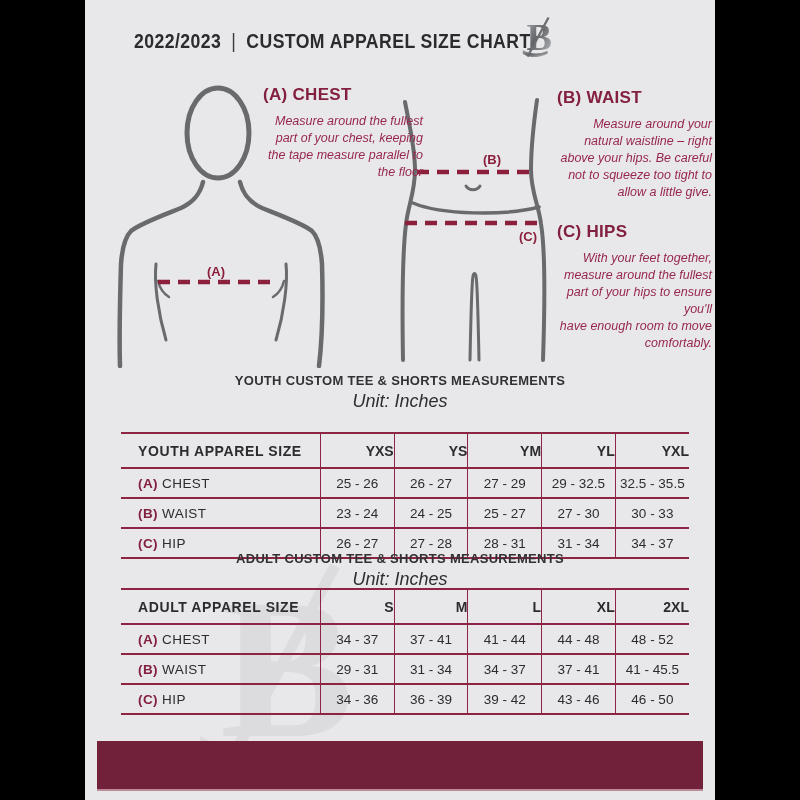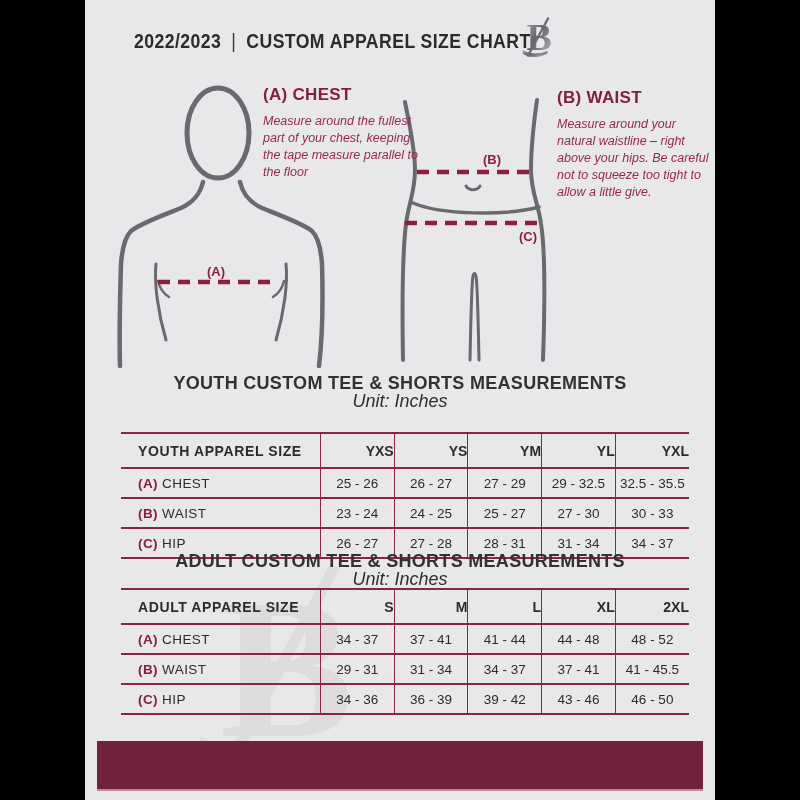--- a/index.html
+++ b/index.html
@@ -15,25 +15,25 @@
   .hdr-title .sep{margin:0 12px;font-weight:normal;color:#3a3a3c;}
   .logo{position:absolute;left:413px;top:15px;}
   .brand{position:absolute;left:461px;top:33px;font-size:15px;font-weight:bold;
          letter-spacing:6.5px;color:#252527;}
 
   
   .fig{position:absolute;}
   .guide{position:absolute;z-index:1;}
   .g-head{font-size:17px;font-weight:bold;color:#831f3f;letter-spacing:.3px;}
   .g-body{margin-top:8px;font-size:12.5px;font-style:italic;color:#97274d;
-          line-height:1.36;white-space:pre-line;}
+          line-height:1.36;white-space:pre-line;text-align:right;}
 
   
   .tbl-title{position:absolute;left:31px;width:568px;text-align:center;z-index:1;
-             font-size:18px;font-weight:bold;color:#323234;letter-spacing:.3px;}
+             font-size:13px;font-weight:bold;color:#323234;letter-spacing:.3px;}
   .tbl-unit{position:absolute;left:31px;width:568px;text-align:center;z-index:1;
             font-size:18px;font-style:italic;color:#2e2e30;}
   table.size-table{position:absolute;left:36px;width:568px;z-index:1;
                    border-collapse:collapse;table-layout:fixed;background:transparent;}
   table.size-table thead tr{border-top:2px solid #8e2443;border-bottom:2px solid #8e2443;}
   table.size-table tbody tr{border-bottom:2px solid #8e2443;}
   table.size-table th, table.size-table td{padding:0;}
   table.size-table th{height:33px;font-size:14px;font-weight:bold;color:#2c2c2e;text-align:right;padding-left:40px;}
   table.size-table td{height:28px;font-size:13.5px;color:#2c2c2e;text-align:center;}
   table.size-table .lblcol{width:182px;text-align:left;padding-left:17px;}
@@ -114,20 +114,25 @@
       <text class="marker" x="99" y="78" text-anchor="middle">(B)</text>
       <line x1="12" y1="137" x2="149" y2="137" stroke="#8b1f3c" stroke-width="4.5" stroke-dasharray="12 8"></line>
       <text class="marker" x="135" y="155" text-anchor="middle">(C)</text>
     </svg>
 
     <div class="guide" style="left:472px;top:88px;width:155px;">
       <div class="g-head">(B) WAIST</div>
       <div class="g-body">Measure around your natural waistline – right above your hips. Be careful not to squeeze too tight to allow a little give.</div>
     </div>
 
+    <div class="guide" style="left:472px;top:222px;width:155px;">
+      <div class="g-head">(C) HIPS</div>
+      <div class="g-body">With your feet together, measure around the fullest part of your hips to ensure you'll
+have enough room to move comfortably.</div>
+    </div>
 
     <div class="tbl-title" style="top:373px;">YOUTH CUSTOM TEE &amp; SHORTS MEASUREMENTS</div>
     <div class="tbl-unit" style="top:391px;">Unit: Inches</div>
     <table class="size-table" style="top:410px;margin-top:22px;">
       <thead>
         <tr>
           <th class="lblcol">YOUTH APPAREL SIZE</th>
           <th class="v">YXS</th>
           <th class="v">YS</th>
           <th class="v">YM</th>

